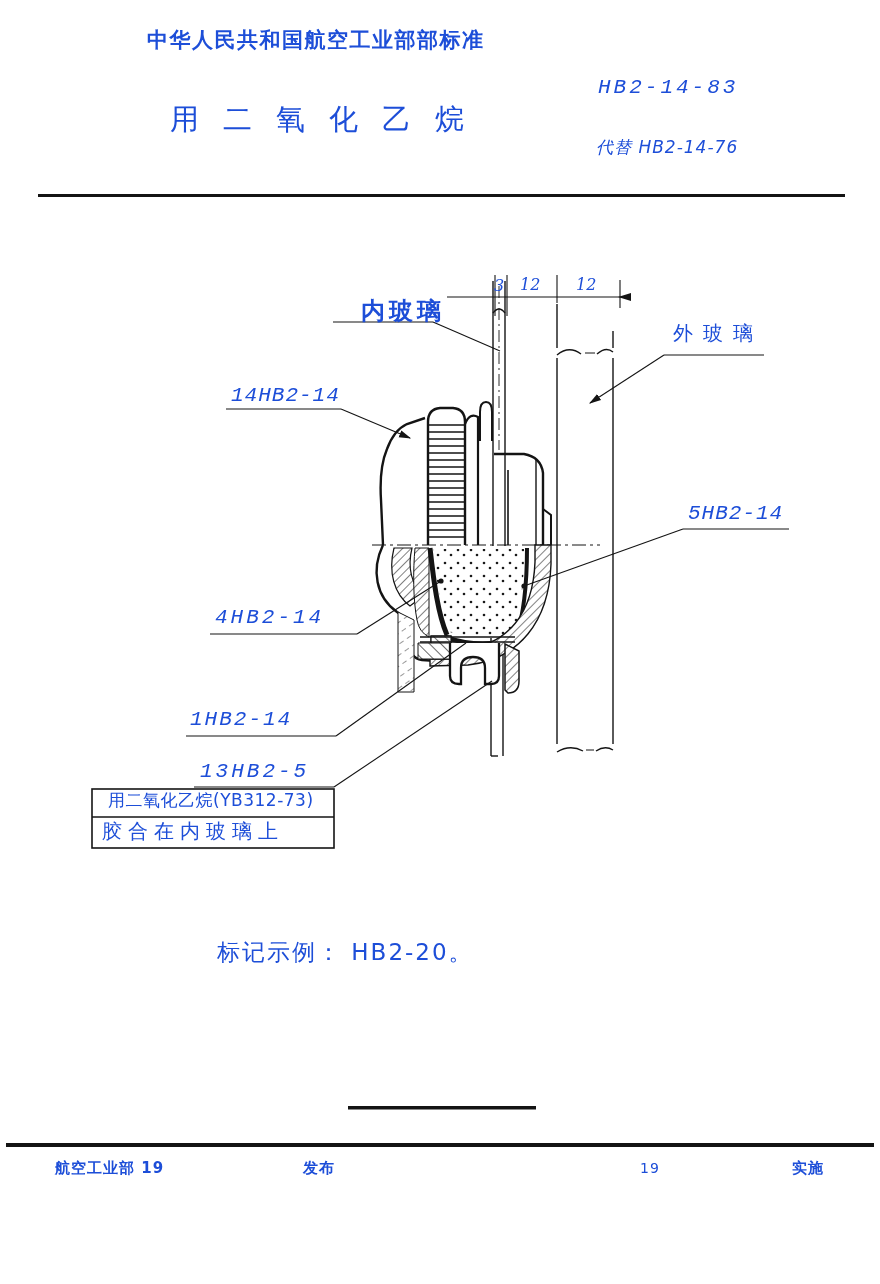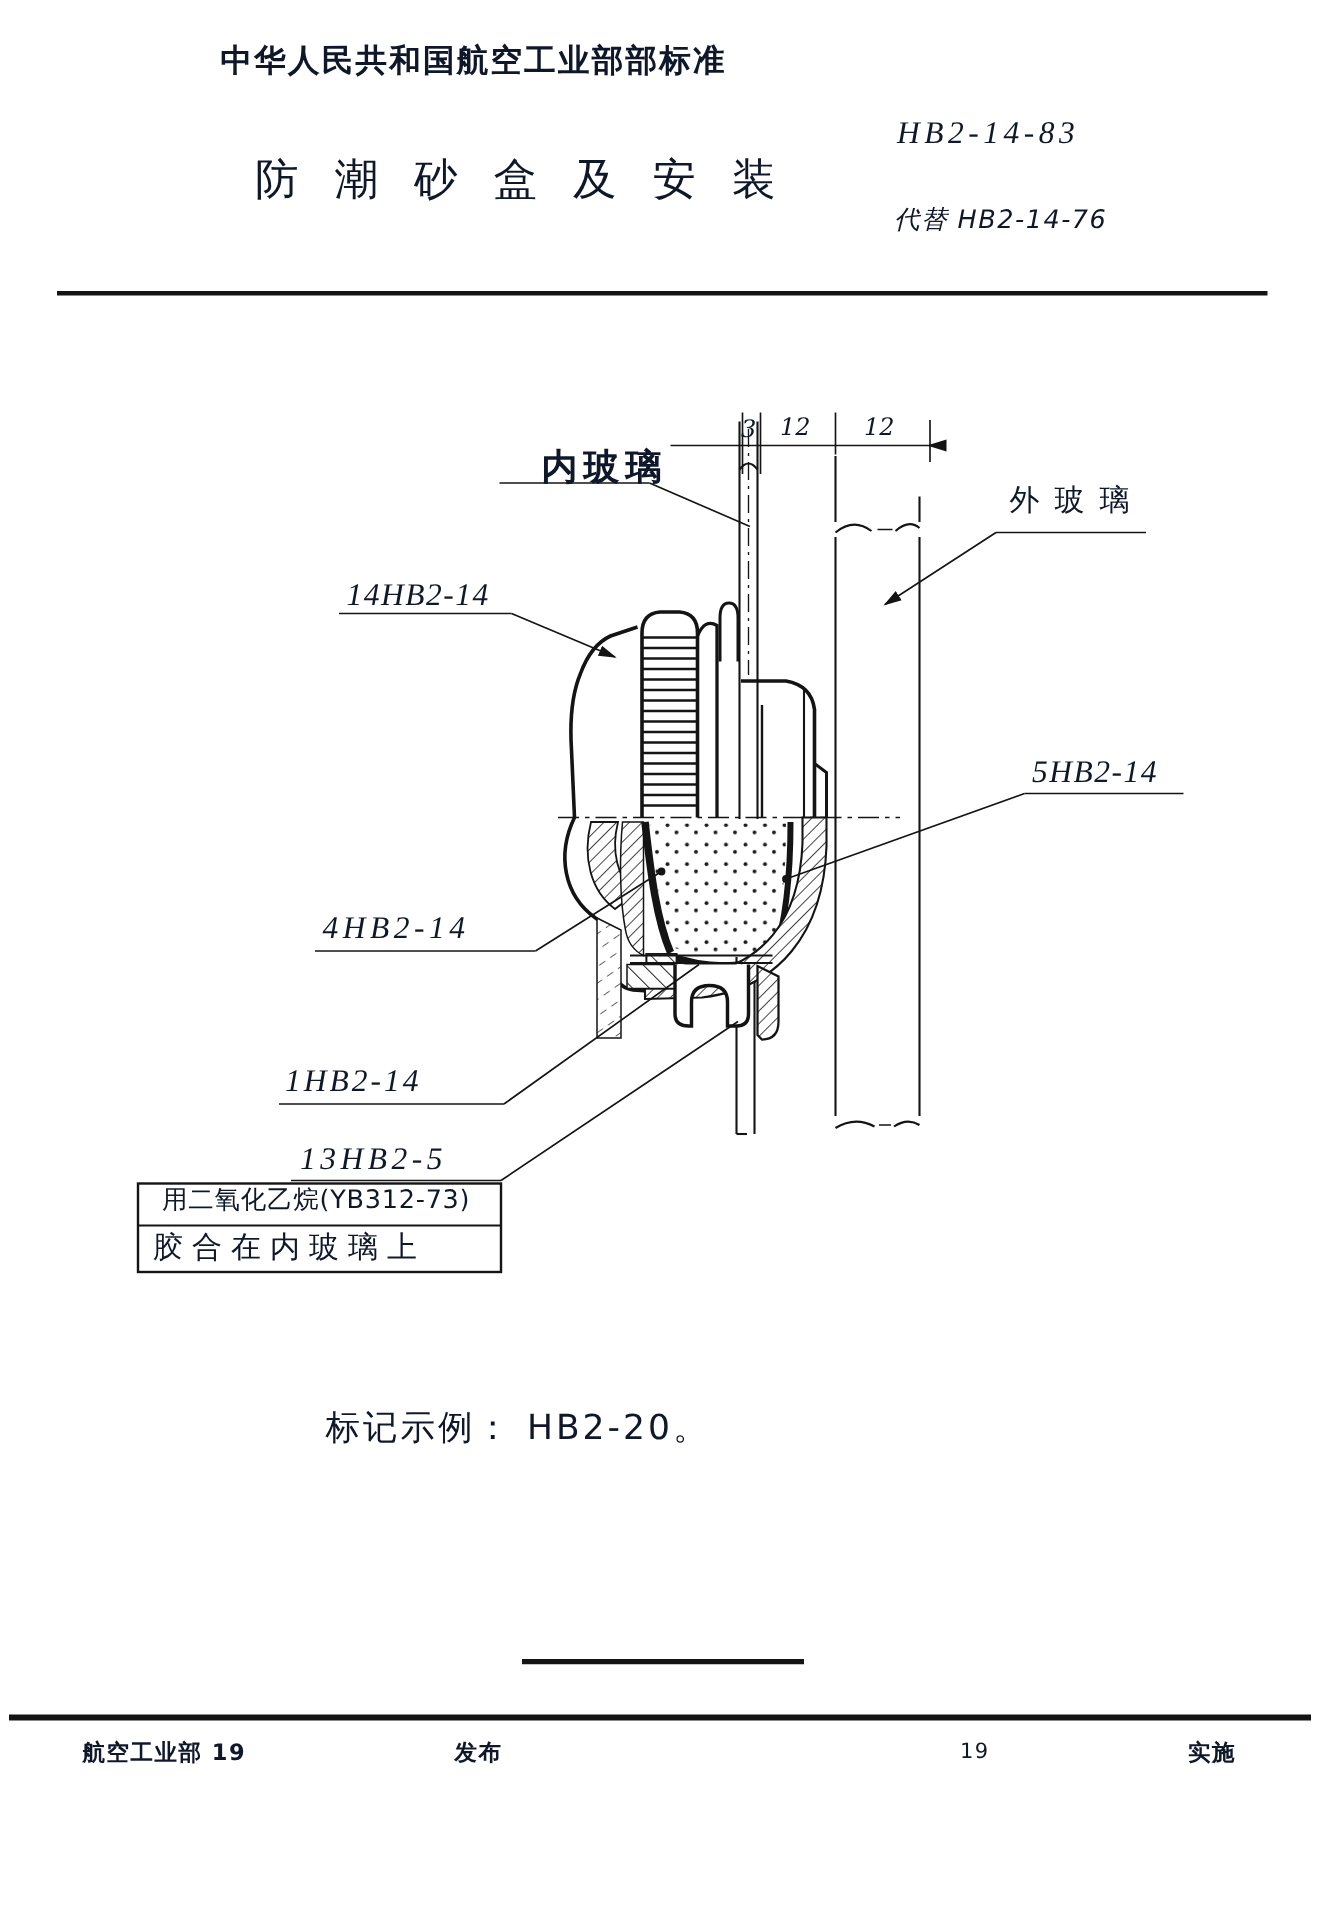--- a/index.html
+++ b/index.html
@@ -1,21 +1,21 @@
 <!DOCTYPE html>
 <html><head>
 <meta charset="utf-8">
 <style>
   html,body{margin:0;padding:0;}
   body{width:880px;height:1284px;background:#ffffff;position:relative;overflow:hidden;
        font-family:"DejaVu Sans",sans-serif;color:#141414;}
   #page{position:absolute;inset:0;}
   svg.draw{position:absolute;left:0;top:0;z-index:1;}
-  .lbl{position:absolute;z-index:2;white-space:nowrap;color:#0f172a;line-height:1.15;}
-  .hand{font-family:Liberation Serif, serif;font-style:italic;}
+  .lbl{position:absolute;z-index:2;white-space:nowrap;color:#1d4ed8;line-height:1.15;}
+  .hand{font-family:Liberation Mono, monospace;font-style:italic;}
   .cjk{font-family:"DejaVu Sans",sans-serif;}
   .header-title{left:147px;top:28px;font-size:21px;font-weight:bold;letter-spacing:1.5px;}
   .std-no{left:598px;top:76px;font-size:21px;letter-spacing:3px;}
   .doc-title{left:170px;top:103px;font-size:29px;letter-spacing:24px;}
   .replaces{left:596px;top:138px;font-size:17px;font-style:italic;letter-spacing:1px;}
   .dim{font-size:16px;font-style:italic;font-family:"DejaVu Serif",serif;}
   .dim3{left:494px;top:277px;}
   .dim12a{left:520px;top:276px;}
   .dim12b{left:576px;top:276px;}
   .lbl-inner{left:361px;top:298px;font-size:24px;letter-spacing:4px;font-weight:bold;}
@@ -177,21 +177,21 @@
     </g>
 
     <g stroke="#141414" fill="none">
       <rect x="92" y="789" width="242" height="59" stroke-width="1.6"></rect>
       <line x1="92" y1="817" x2="334" y2="817" stroke-width="1.3"></line>
     </g>
   </svg>
 
   <div class="lbl header-title cjk">中华人民共和国航空工业部部标准</div>
   <div class="lbl std-no hand">HB2-14-83</div>
-  <div class="lbl doc-title cjk">防潮砂盒及安装</div>
+  <div class="lbl doc-title cjk">用二氧化乙烷</div>
   <div class="lbl replaces cjk">代替 HB2-14-76</div>
 
   <div class="lbl dim dim3">3</div>
   <div class="lbl dim dim12a">12</div>
   <div class="lbl dim dim12b">12</div>
 
   <div class="lbl lbl-inner cjk">内玻璃</div>
   <div class="lbl lbl-outer cjk">外玻璃</div>
   <div class="lbl p14 hand">14HB2-14</div>
   <div class="lbl p5 hand">5HB2-14</div>

